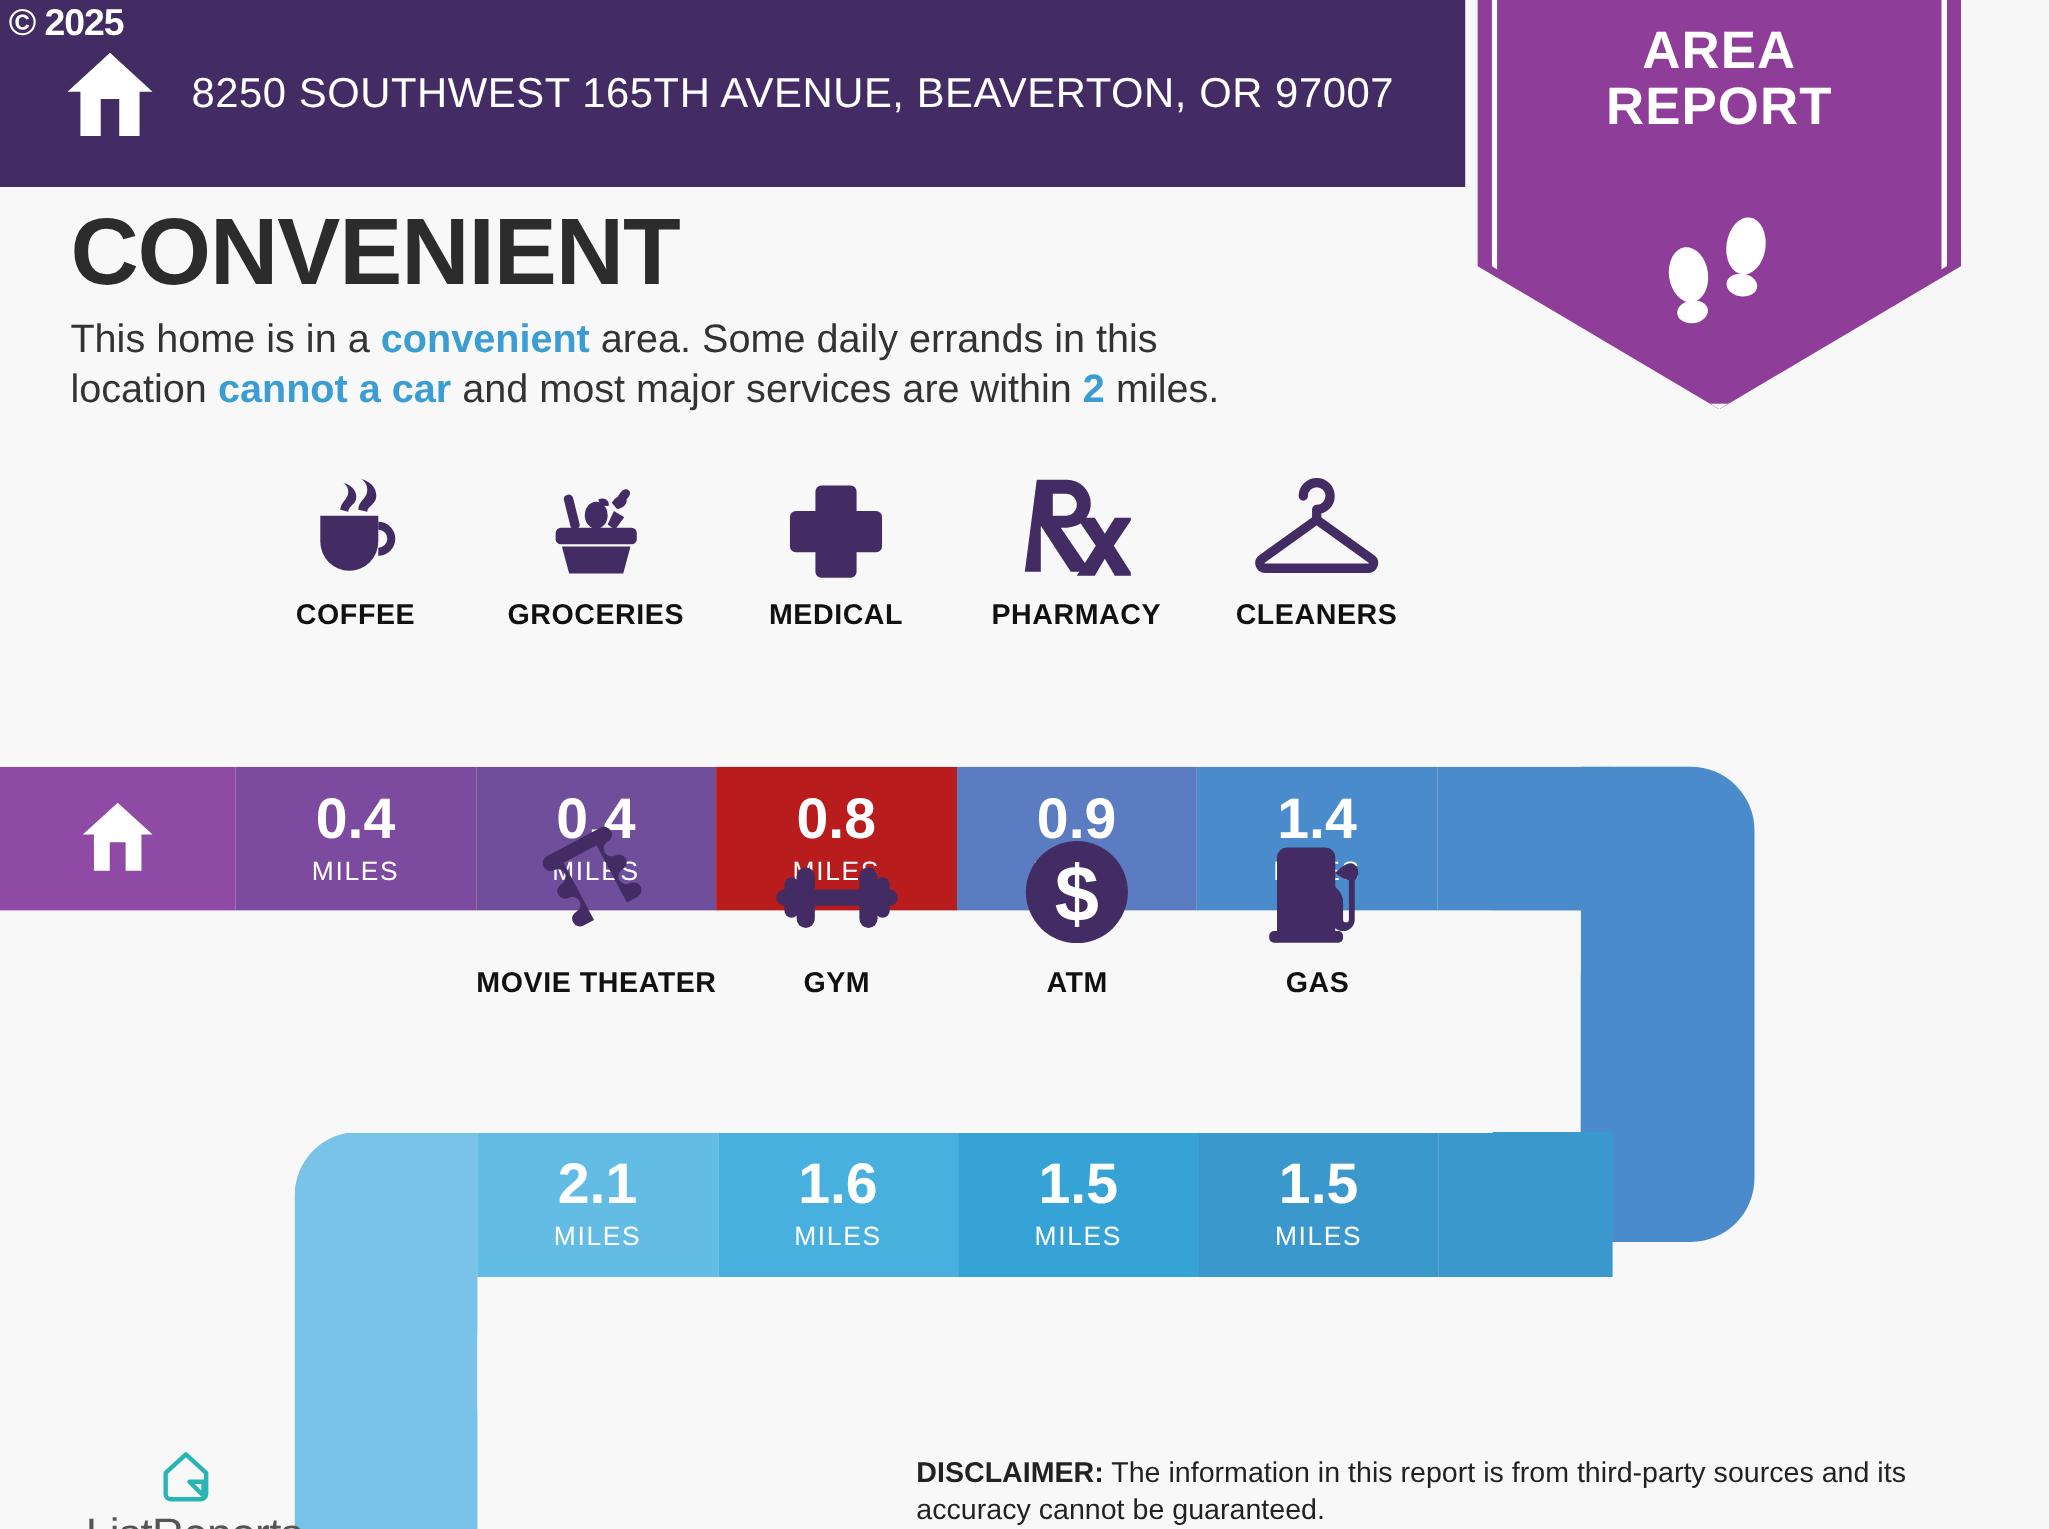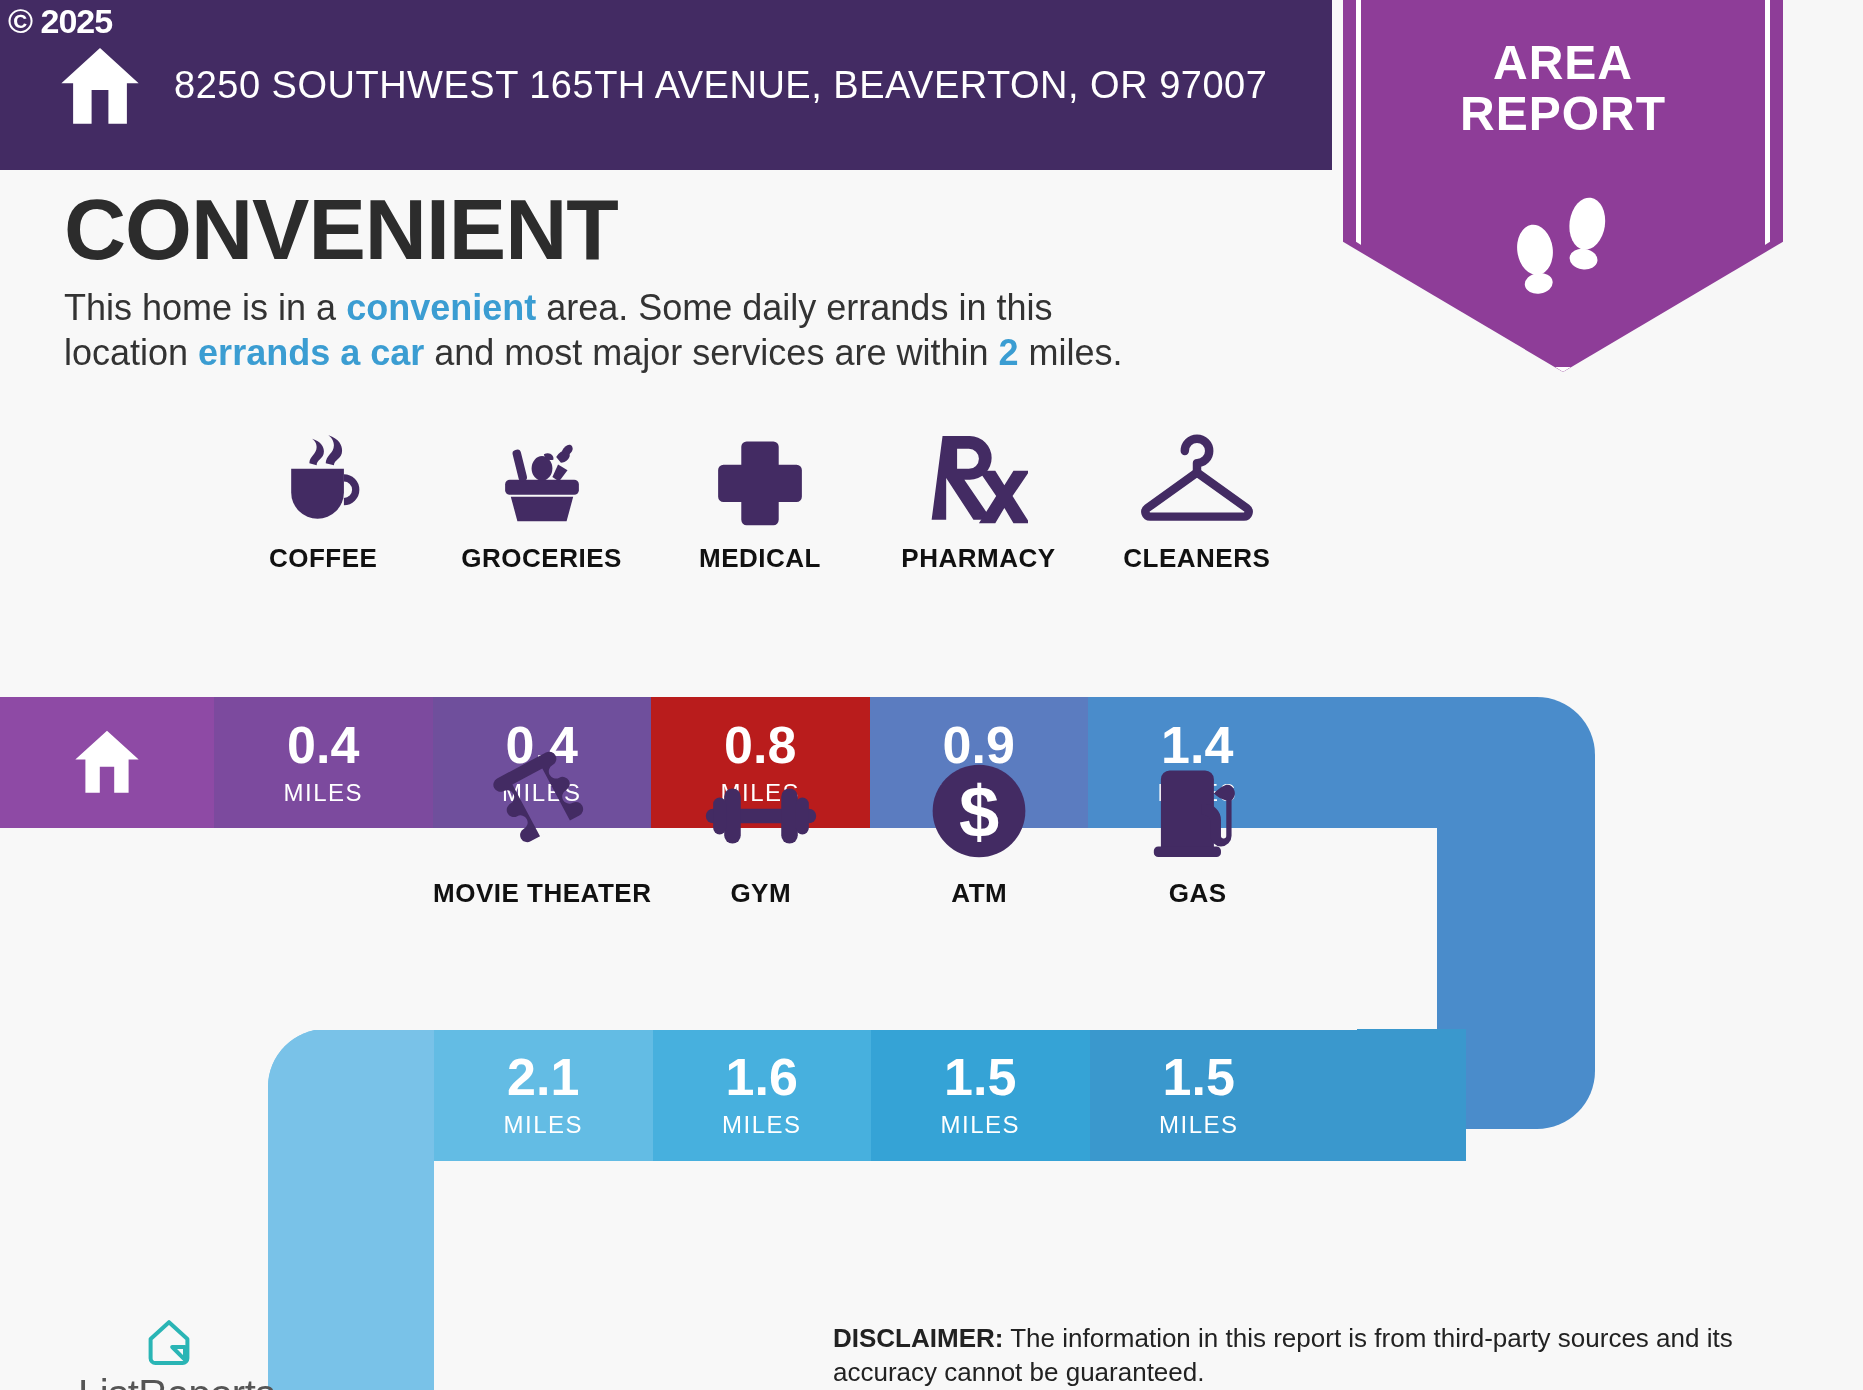--- a/index.html
+++ b/index.html
@@ -38,21 +38,21 @@
     clip-path: polygon(0 0, 100% 0, 100% 65%, 50% 100%, 0 65%);
     z-index: 20;
   }
   #badge-inner {
     position: absolute; left: 13px; top: 0; right: 13px; bottom: 0;
     border: 5px solid #ffffff; border-top: none;
     clip-path: polygon(0 0, 100% 0, 100% 65%, 50% 100%, 0 65%);
     pointer-events: none;
   }
   #badge-title {
-    position: absolute; left: 0; right: 0; top: 38px;
+    position: absolute; left: 0; right: 0; top: 22px;
     text-align: center; color: #ffffff;
     font-size: 48px; font-weight: bold; line-height: 1.06;
     letter-spacing: 1px;
   }
   #badge-footprints { position: absolute; left: 50%; top: 186px; transform: translateX(-50%); }
 
   
   #headline {
     position: absolute; left: 64px; top: 180px;
     font-size: 86px; font-weight: bold; color: #2c2c2c;
@@ -166,21 +166,21 @@
           <ellipse cx="34" cy="104" rx="15" ry="11" transform="rotate(-8 34 104)"></ellipse>
           <ellipse cx="86" cy="40" rx="19" ry="28" transform="rotate(8 86 40)"></ellipse>
           <ellipse cx="82" cy="78" rx="15" ry="11" transform="rotate(8 82 78)"></ellipse>
         </g>
       </svg>
     </span>
   </div>
 
   <div id="headline">CONVENIENT</div>
   <div id="subtext">
-    <span>This home is in a </span><b>convenient</b><span> area. Some daily errands in this location </span><b>errands a car</b><span> and most major services are within </span><b>2</b><span> miles.</span>
+    <span>This home is in a </span><b>convenient</b><span> area. Some daily errands in this location </span><b>cannot a car</b><span> and most major services are within </span><b>2</b><span> miles.</span>
   </div>
 
   <div class="icon-row" id="icon-row-1">
     <div class="icon-cell">
       <div class="icon-art">
         <svg viewBox="0 0 110 110" width="100" height="100" aria-hidden="true">
           <g fill="#432b63">
             <path d="M20 46 h58 v26 a29 29 0 0 1 -29 29 a29 29 0 0 1 -29 -29 z"></path>
             <path d="M78 52 a17 17 0 0 1 0 34 v-8 a9 9 0 0 0 0 -18 z"></path>
             <path d="M40 40 c0-8 8-10 8-18 c0-6-5-9-5-9 c10 3 13 9 13 14 c0 8-8 9-8 15 z"></path>

